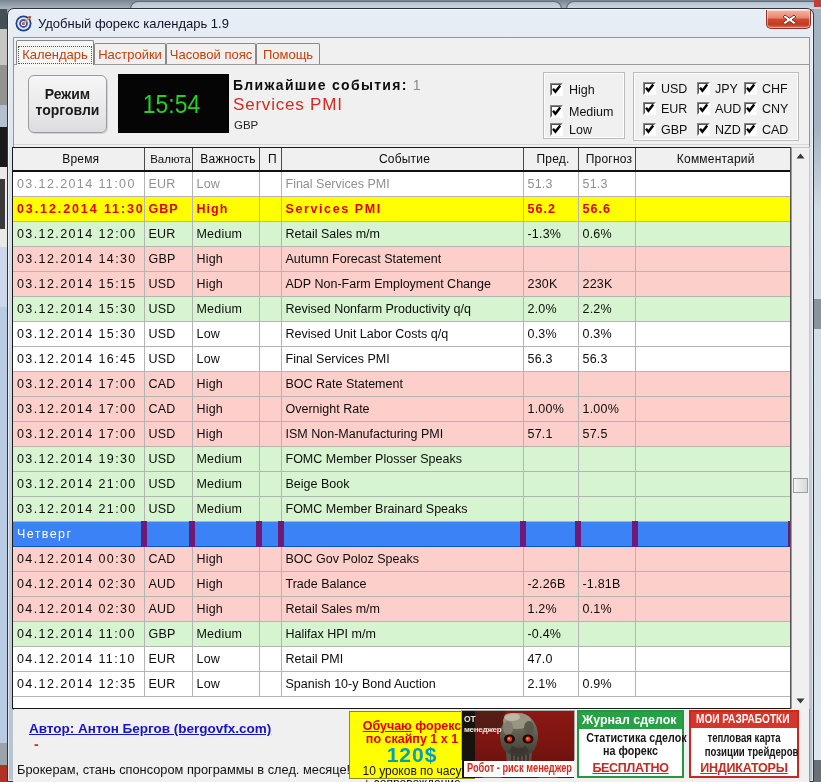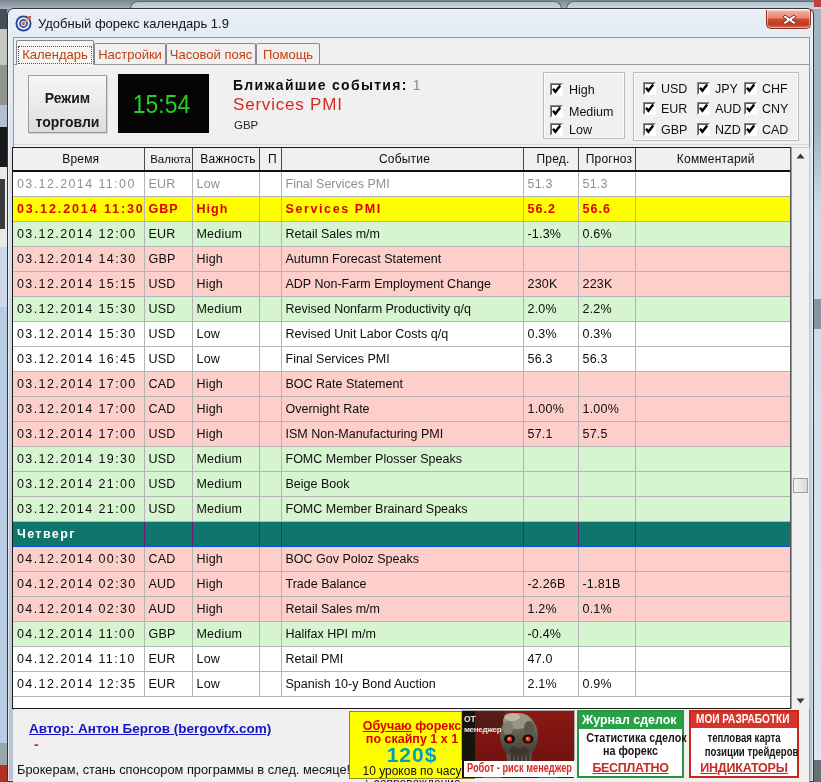--- a/index.html
+++ b/index.html
@@ -28,23 +28,23 @@
  font-size:13px;color:#c2410c;text-align:center;padding-top:3px}
 #tab1{left:2px;top:2px;height:25px;width:78px;background:#f6f6f5;z-index:3;padding-top:5px}
 #tab1 span{display:inline-block;border:1px dotted #555;padding:0 3px 1px 3px}
 #tab2{left:80px;width:72px}
 #tab3{left:152px;width:90px}
 #tab4{left:242px;width:64px}
 #tabline{left:0;top:26px;width:795px;height:1px;background:#9a9a9a;z-index:2}
 #tabline2{left:4px;top:27px;width:76px;height:2px;background:#f6f6f5;z-index:3}
 
 #btn-mode{left:14px;top:37px;width:79px;height:58px;background:linear-gradient(#f6f6f6,#e6e6e8 70%,#dcdce0);
- border:1px solid #9a9aa0;border-radius:0;box-shadow:1px 1px 0 rgba(0,0,0,.12);
- font-size:14px;font-weight:bold;color:#1a1a1a;text-align:center;line-height:24px;padding-top:10px}
-#clock{left:104px;top:36px;width:91px;height:59px;background:#050505;border:1px solid #000}
+ border:1px solid #9a9aa0;border-radius:6px;box-shadow:1px 1px 0 rgba(0,0,0,.12);
+ font-size:14px;font-weight:bold;color:#1a1a1a;text-align:center;line-height:16px;padding-top:10px}
+#clock{left:104px;top:36px;width:111px;height:59px;background:#050505;border:1px solid #000}
 #clock span{position:absolute;left:-2px;top:14px;width:100%;text-align:center;font-size:26px;color:#25d125;transform:scaleX(.88)}
 #nexthead{left:219px;top:39px;font-size:14px;letter-spacing:1.3px;font-weight:bold;color:#0d0d0d}
 #nexthead i{font-style:normal;font-weight:normal;color:#8a8a8a}
 #nextev{left:219px;top:57px;font-size:17px;letter-spacing:.8px;color:#d42a22}
 #nextcur{left:220px;top:81px;font-size:11.5px;color:#222}
 .gbox{border:1px solid #bcbcbc;box-shadow:1px 1px 0 #fdfdfd inset,-1px -1px 0 #fdfdfd inset;background:#f0f0f0}
 #gb1{left:529px;top:34px;width:82px;height:67px}
 #gb2{left:619px;top:34px;width:166px;height:69px}
 .cb{position:absolute}
 .cblab{position:absolute;font-size:12.5px;color:#101010}
@@ -62,21 +62,21 @@
 td:first-child{letter-spacing:1.4px}
 td:nth-child(5){letter-spacing:0}
 tr.cur td{letter-spacing:1px}
 tr.cur td:first-child{letter-spacing:1.9px}
 tr.cur td:nth-child(5){letter-spacing:1.6px}
 tr.past td{color:#909090}
 tr.cur td{background:#ffff00;color:#dd0000;font-weight:bold}
 tr.med td{background:#d6f4cf}
 tr.hi td{background:#fdcfcb}
 tr.lo td{background:#fff}
-tr.day td{background:#0f766e;color:#fff;font-weight:bold;border-right:1px solid #701a75;border-bottom:1px solid #0356d6}
+tr.day td{background:#3b82f6;color:#fff;font-weight:normal;border-right:6px solid #701a75;border-bottom:1px solid #0356d6}
 
 #vscroll{left:777px;top:109px;width:19px;height:562px;background:#f0f0f0;border:1px solid #c8c8c8;border-left:1px solid #9a9a9a}
 .arr{position:absolute;left:0;width:17px;height:17px;background:#f0f0f0}
 #thumb{left:1px;top:330px;width:15px;height:15px;background:linear-gradient(90deg,#f4f4f4,#d8d8da);border:1px solid #9a9fa4}
 
 #bottom{left:-1px;top:672px;width:795px;height:74px;background:#f0f0f0}
 #author{left:16px;top:11px;font-size:13.5px;font-weight:bold;color:#1515c8;text-decoration:underline}
 #dash{left:21px;top:26px;font-size:14px;font-weight:bold;color:#c03028}
 #sponsor{left:4px;top:52px;font-size:12.8px;color:#111}
 #ad1{left:336px;top:1px;width:126px;height:68px;background:#ffff00;border:1px solid #8a8a20;text-align:center;color:#e00000;font-weight:bold;font-size:12.5px;line-height:12.5px;padding-top:8px}

